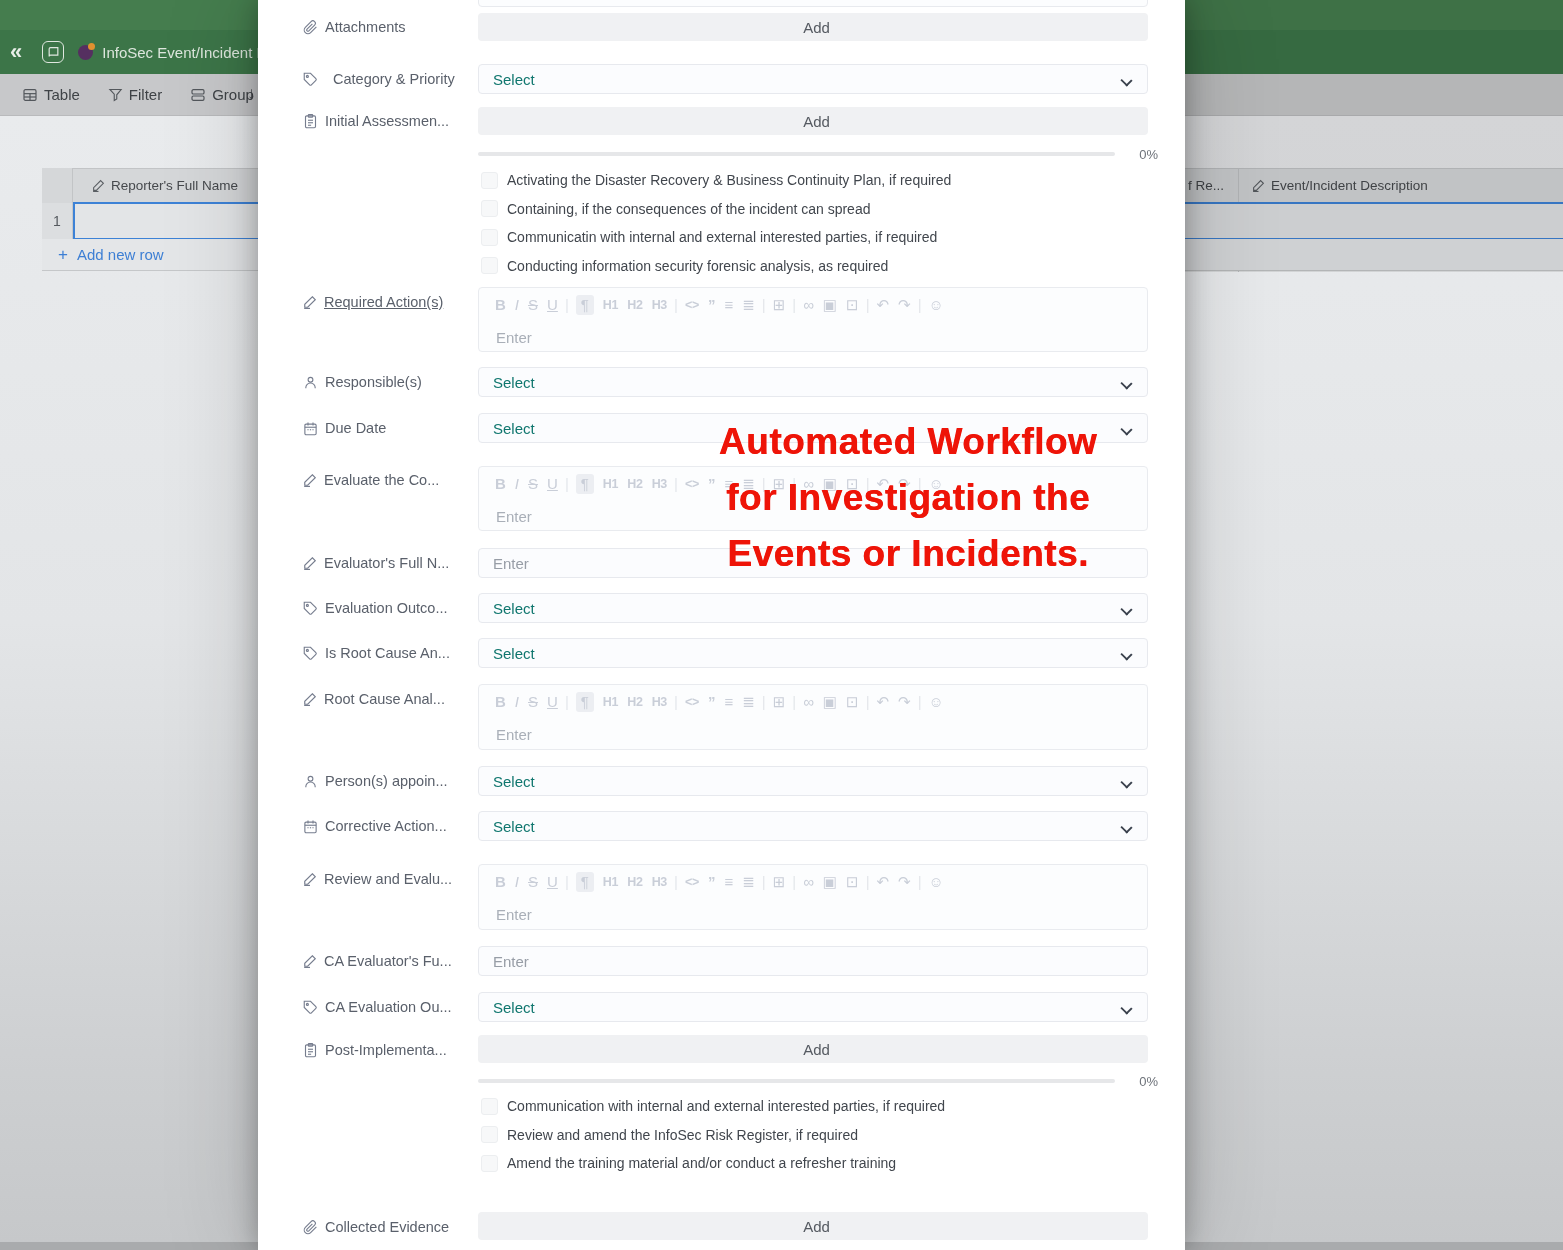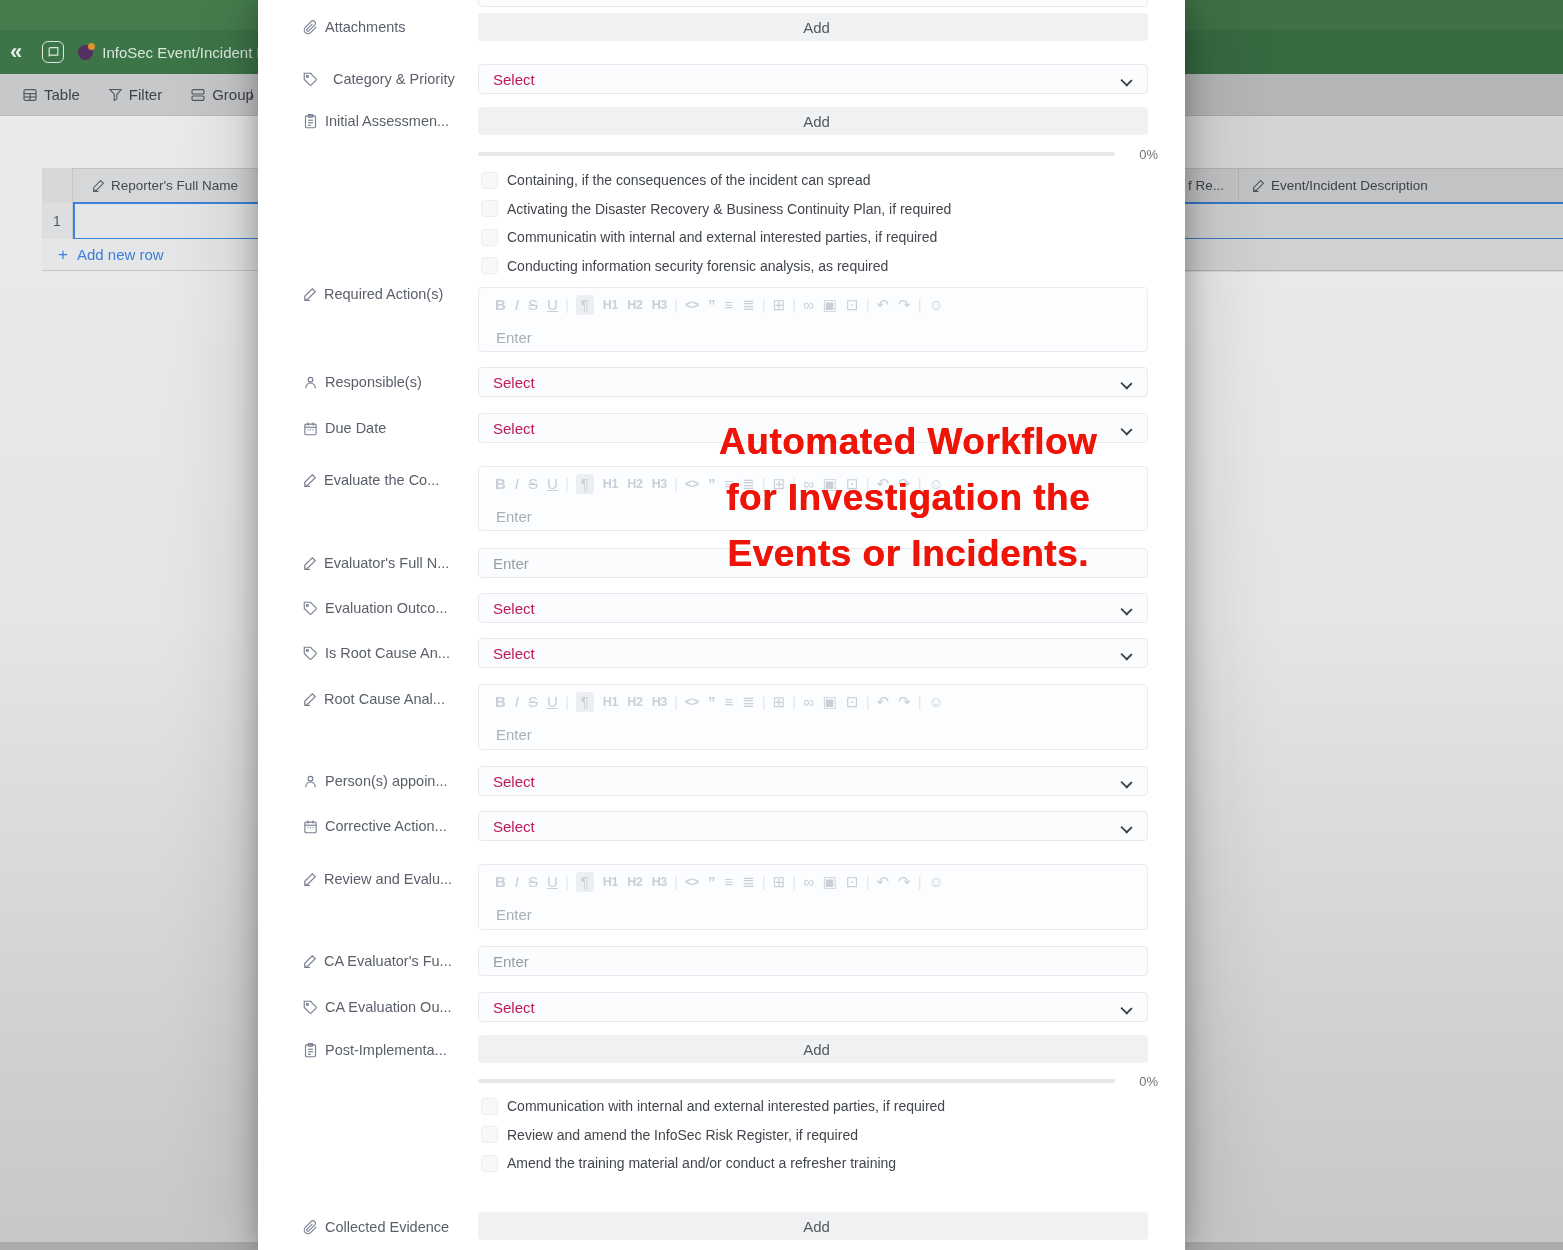--- a/index.html
+++ b/index.html
@@ -59,21 +59,21 @@
     box-shadow:0 0 26px rgba(0,0,0,0.30), 0 0 90px rgba(0,0,0,0.18); }
   .flabel { position:absolute; left:45px; width:172px; display:flex; align-items:center; gap:7px;
     color:#5a606b; font-size:14.5px; white-space:nowrap; overflow:hidden; height:20px; }
   .flabel svg { flex:0 0 auto; stroke:#767d8e; }
   .fctl { position:absolute; left:220px; width:670px; }
   .cut-input { top:-23px; height:30px; background:#fcfdfe; border:1px solid #e8eaee; border-radius:4px; }
   .btn-add { height:28px; background:#f0f1f3; border-radius:4px; display:flex; align-items:center;
     justify-content:center; color:#555a61; font-size:15px;padding-left:7px; }
   .sel, .inp { height:30px; background:#fbfcfe; border:1px solid #e7e9ee; border-radius:4px;
     display:flex; align-items:center; padding:0 14px; font-size:15px; }
-  .sel { color:#be185d; }
+  .sel { color:#0f766e; }
   .inp { color:#979da6; }
   .chev { position:absolute; right:16px; top:11px; width:9px; height:9px;
     border-right:2px solid #39404c; border-bottom:2px solid #39404c; transform:rotate(45deg) scale(1,0.9); }
   .editor { background:#fcfdfe; border:1px solid #e9ebef; border-radius:4px; }
   .ed-toolbar { position:absolute; left:16px; top:7px; display:flex; align-items:center; gap:9px;
     color:#c9ced8; font-size:15px; }
   .ed-toolbar .tb { line-height:20px; }
   .tb-h { font-size:12.5px; font-weight:600; letter-spacing:-0.3px; }
   .tb-bold { font-weight:700; }
   .tb-italic { font-style:italic; }
@@ -219,37 +219,37 @@
     <div class="fctl btn-add" style="top:107px;">
       <span>Add</span>
     </div>
 
     <div class="progress" style="top:152px;"></div>
     <div class="pg-label" style="top:147px;">0%</div>
     <div class="chklist" style="top:166px;">
 
     <div class="chk-row">
         <span class="chk-box"></span>
+        <span class="chk-label">Activating the Disaster Recovery &amp; Business Continuity Plan, if required</span>
+      </div>
+        <div class="chk-row">
+        <span class="chk-box"></span>
         <span class="chk-label">Containing, if the consequences of the incident can spread</span>
       </div>
         <div class="chk-row">
         <span class="chk-box"></span>
-        <span class="chk-label">Activating the Disaster Recovery &amp; Business Continuity Plan, if required</span>
+        <span class="chk-label">Communicatin with internal and external interested parties, if required</span>
       </div>
         <div class="chk-row">
         <span class="chk-box"></span>
-        <span class="chk-label">Communicatin with internal and external interested parties, if required</span>
-      </div>
-        <div class="chk-row">
-        <span class="chk-box"></span>
         <span class="chk-label">Conducting information security forensic analysis, as required</span>
       </div>
       </div>
 
-    <div class="flabel" style="top:284px;">
+    <div class="flabel" style="top:292px;text-decoration:underline;">
       <svg width="14" height="14" viewBox="0 0 24 24" fill="none" stroke-width="2">
         <path d="M16 3l5 5L8 21H3v-5z"></path>
           <line x1="2" y1="23" x2="12" y2="23"></line>
       </svg>
       <span>Required Action(s)</span>
     </div>
     <div class="fctl editor" style="top:287px; height:65px;">
       <div class="ed-toolbar">
 
       <span class="tb tb-bold">B</span>

